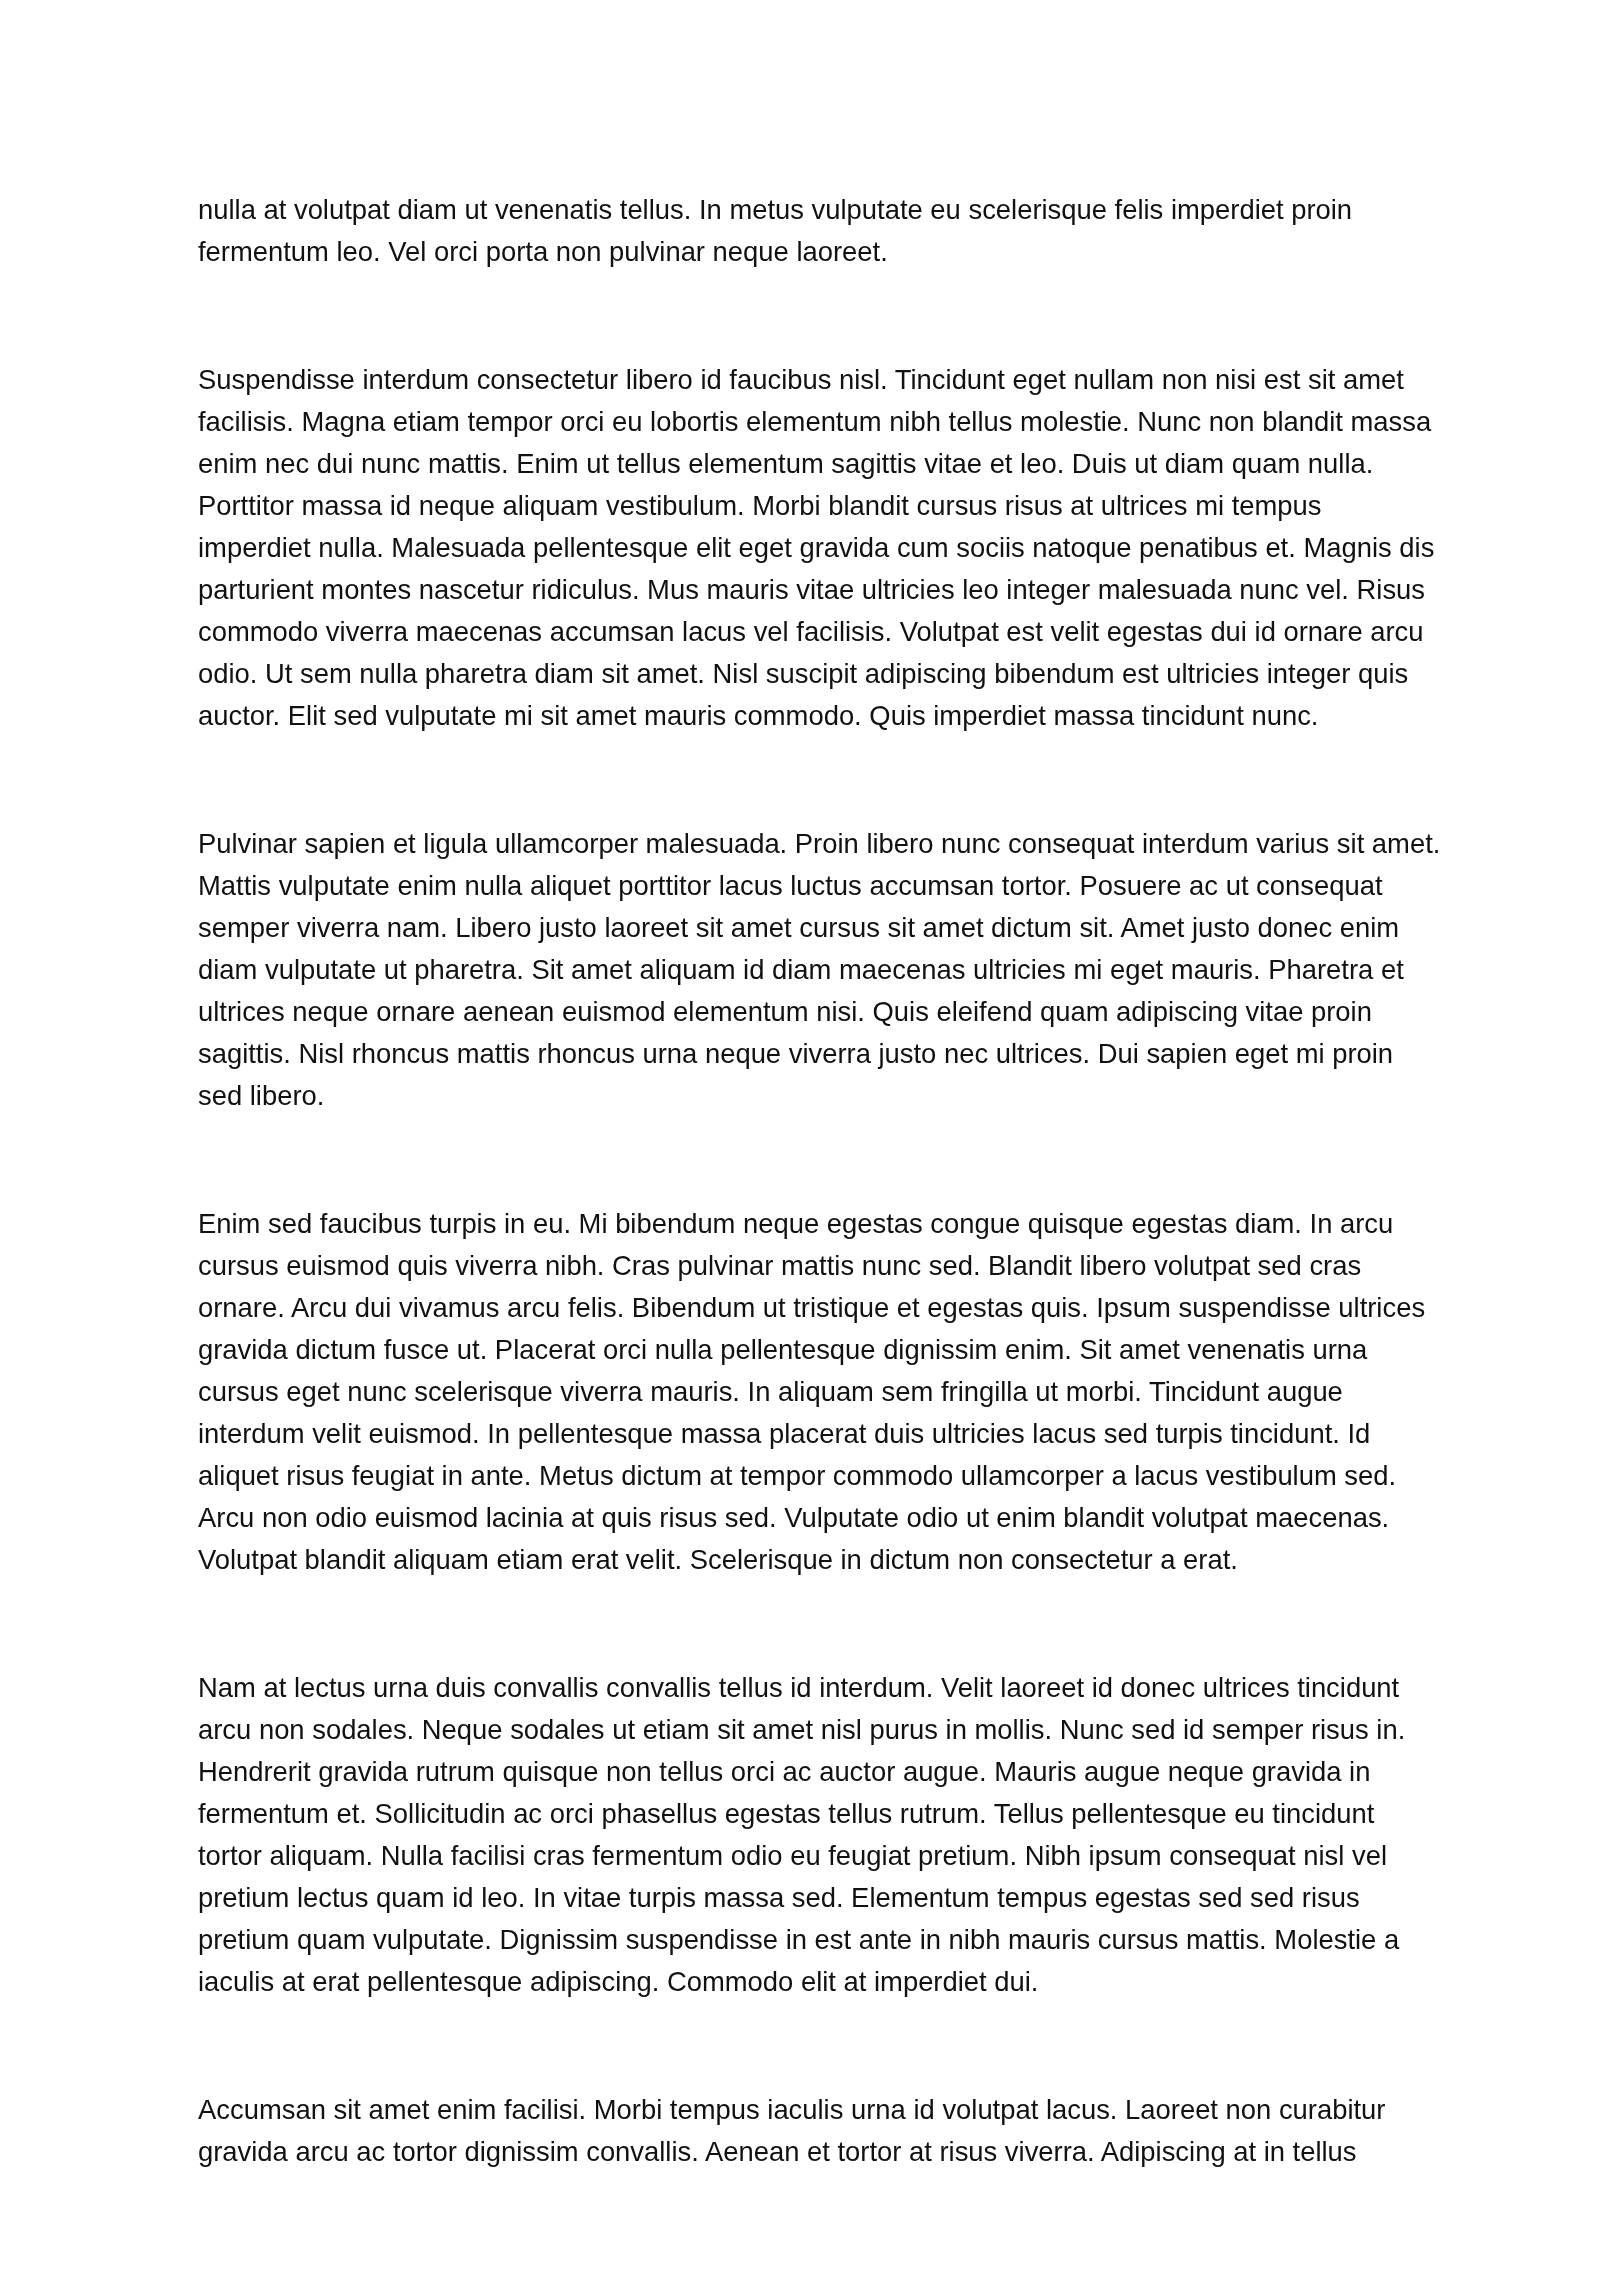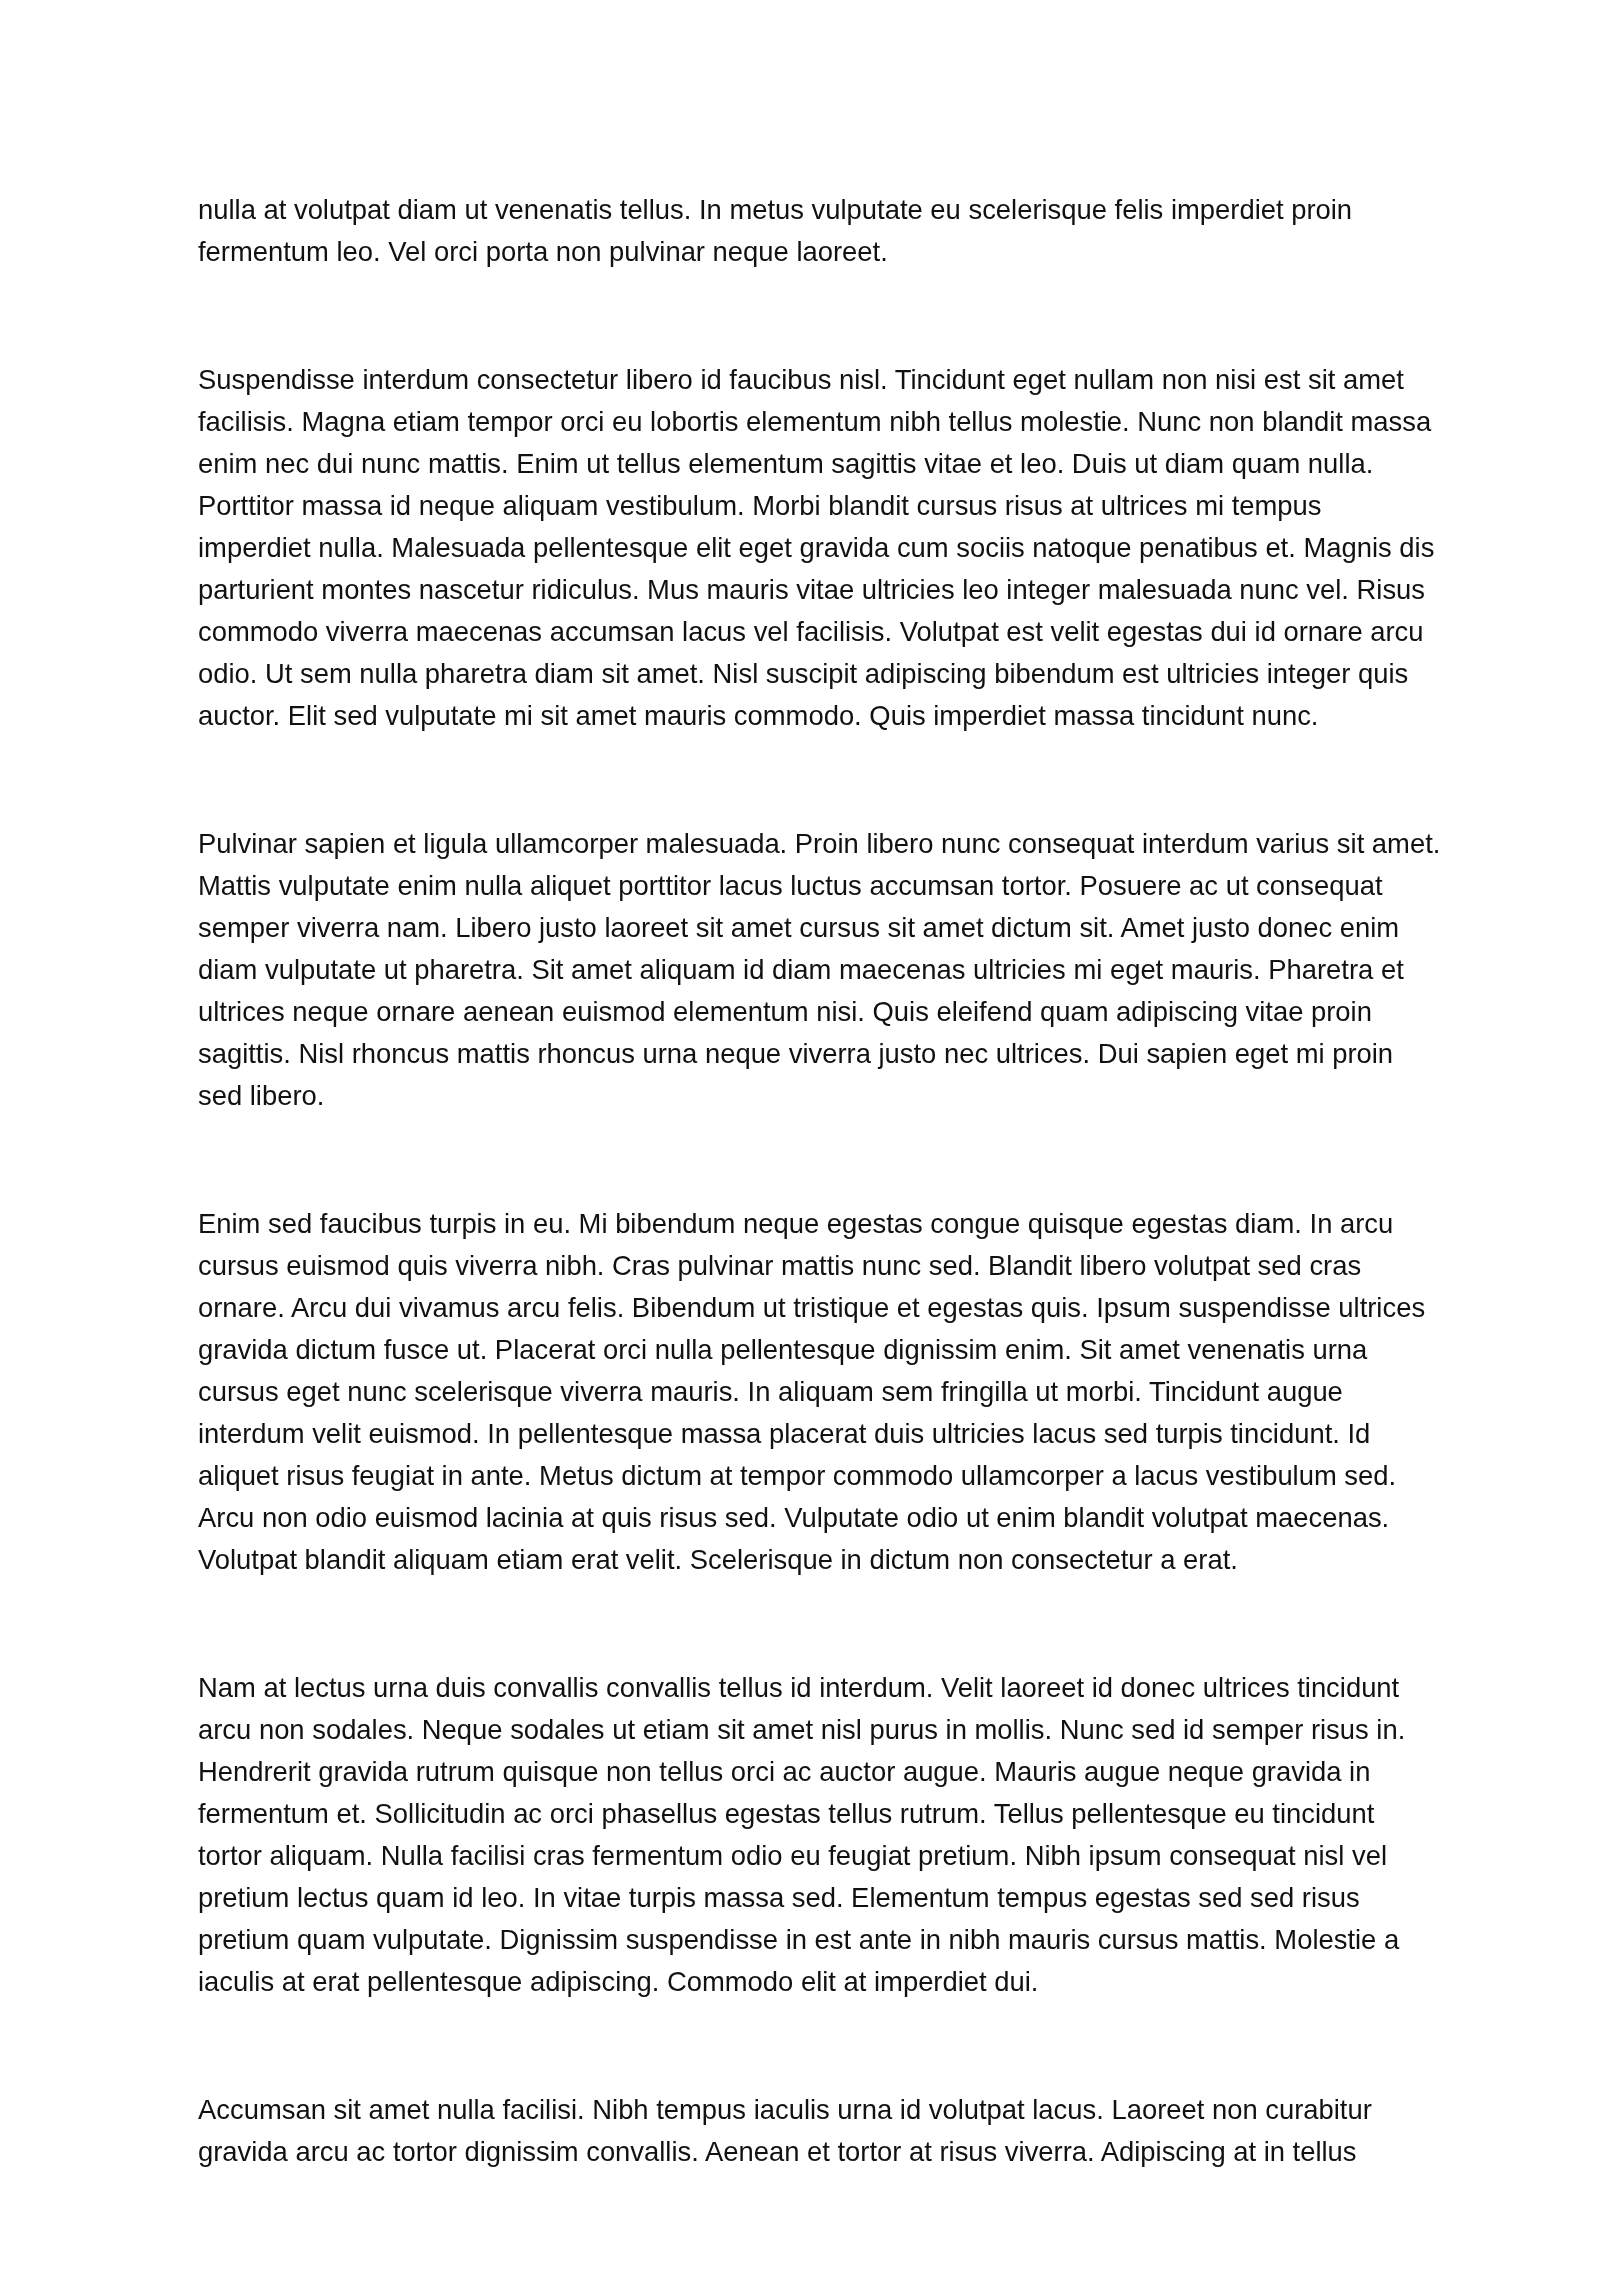--- a/index.html
+++ b/index.html
@@ -37,16 +37,16 @@
 </head>
 <body>
 
 <div class="page">
   <div class="text-body">
     <p class="para">nulla at volutpat diam ut venenatis tellus. In metus vulputate eu scelerisque felis imperdiet proin fermentum leo. Vel orci porta non pulvinar neque laoreet.</p>
     <p class="para">Suspendisse interdum consectetur libero id faucibus nisl. Tincidunt eget nullam non nisi est sit amet facilisis. Magna etiam tempor orci eu lobortis elementum nibh tellus molestie. Nunc non blandit massa enim nec dui nunc mattis. Enim ut tellus elementum sagittis vitae et leo. Duis ut diam quam nulla. Porttitor massa id neque aliquam vestibulum. Morbi blandit cursus risus at ultrices mi tempus imperdiet nulla. Malesuada pellentesque elit eget gravida cum sociis natoque penatibus et. Magnis dis parturient montes nascetur ridiculus. Mus mauris vitae ultricies leo integer malesuada nunc vel. Risus commodo viverra maecenas accumsan lacus vel facilisis. Volutpat est velit egestas dui id ornare arcu odio. Ut sem nulla pharetra diam sit amet. Nisl suscipit adipiscing bibendum est ultricies integer quis auctor. Elit sed vulputate mi sit amet mauris commodo. Quis imperdiet massa tincidunt nunc.</p>
     <p class="para">Pulvinar sapien et ligula ullamcorper malesuada. Proin libero nunc consequat interdum varius sit amet. Mattis vulputate enim nulla aliquet porttitor lacus luctus accumsan tortor. Posuere ac ut consequat semper viverra nam. Libero justo laoreet sit amet cursus sit amet dictum sit. Amet justo donec enim diam vulputate ut pharetra. Sit amet aliquam id diam maecenas ultricies mi eget mauris. Pharetra et ultrices neque ornare aenean euismod elementum nisi. Quis eleifend quam adipiscing vitae proin sagittis. Nisl rhoncus mattis rhoncus urna neque viverra justo nec ultrices. Dui sapien eget mi proin sed libero.</p>
     <p class="para">Enim sed faucibus turpis in eu. Mi bibendum neque egestas congue quisque egestas diam. In arcu cursus euismod quis viverra nibh. Cras pulvinar mattis nunc sed. Blandit libero volutpat sed cras ornare. Arcu dui vivamus arcu felis. Bibendum ut tristique et egestas quis. Ipsum suspendisse ultrices gravida dictum fusce ut. Placerat orci nulla pellentesque dignissim enim. Sit amet venenatis urna cursus eget nunc scelerisque viverra mauris. In aliquam sem fringilla ut morbi. Tincidunt augue interdum velit euismod. In pellentesque massa placerat duis ultricies lacus sed turpis tincidunt. Id aliquet risus feugiat in ante. Metus dictum at tempor commodo ullamcorper a lacus vestibulum sed. Arcu non odio euismod lacinia at quis risus sed. Vulputate odio ut enim blandit volutpat maecenas. Volutpat blandit aliquam etiam erat velit. Scelerisque in dictum non consectetur a erat.</p>
     <p class="para">Nam at lectus urna duis convallis convallis tellus id interdum. Velit laoreet id donec ultrices tincidunt arcu non sodales. Neque sodales ut etiam sit amet nisl purus in mollis. Nunc sed id semper risus in. Hendrerit gravida rutrum quisque non tellus orci ac auctor augue. Mauris augue neque gravida in fermentum et. Sollicitudin ac orci phasellus egestas tellus rutrum. Tellus pellentesque eu tincidunt tortor aliquam. Nulla facilisi cras fermentum odio eu feugiat pretium. Nibh ipsum consequat nisl vel pretium lectus quam id leo. In vitae turpis massa sed. Elementum tempus egestas sed sed risus pretium quam vulputate. Dignissim suspendisse in est ante in nibh mauris cursus mattis. Molestie a iaculis at erat pellentesque adipiscing. Commodo elit at imperdiet dui.</p>
-    <p class="para">Accumsan sit amet nulla facilisi. Nibh tempus iaculis urna id volutpat lacus. Laoreet non curabitur gravida arcu ac tortor dignissim convallis. Aenean et tortor at risus viverra. Adipiscing at in tellus</p>
+    <p class="para">Accumsan sit amet enim facilisi. Morbi tempus iaculis urna id volutpat lacus. Laoreet non curabitur gravida arcu ac tortor dignissim convallis. Aenean et tortor at risus viverra. Adipiscing at in tellus</p>
   </div>
 </div>
 
 
 </body></html>

